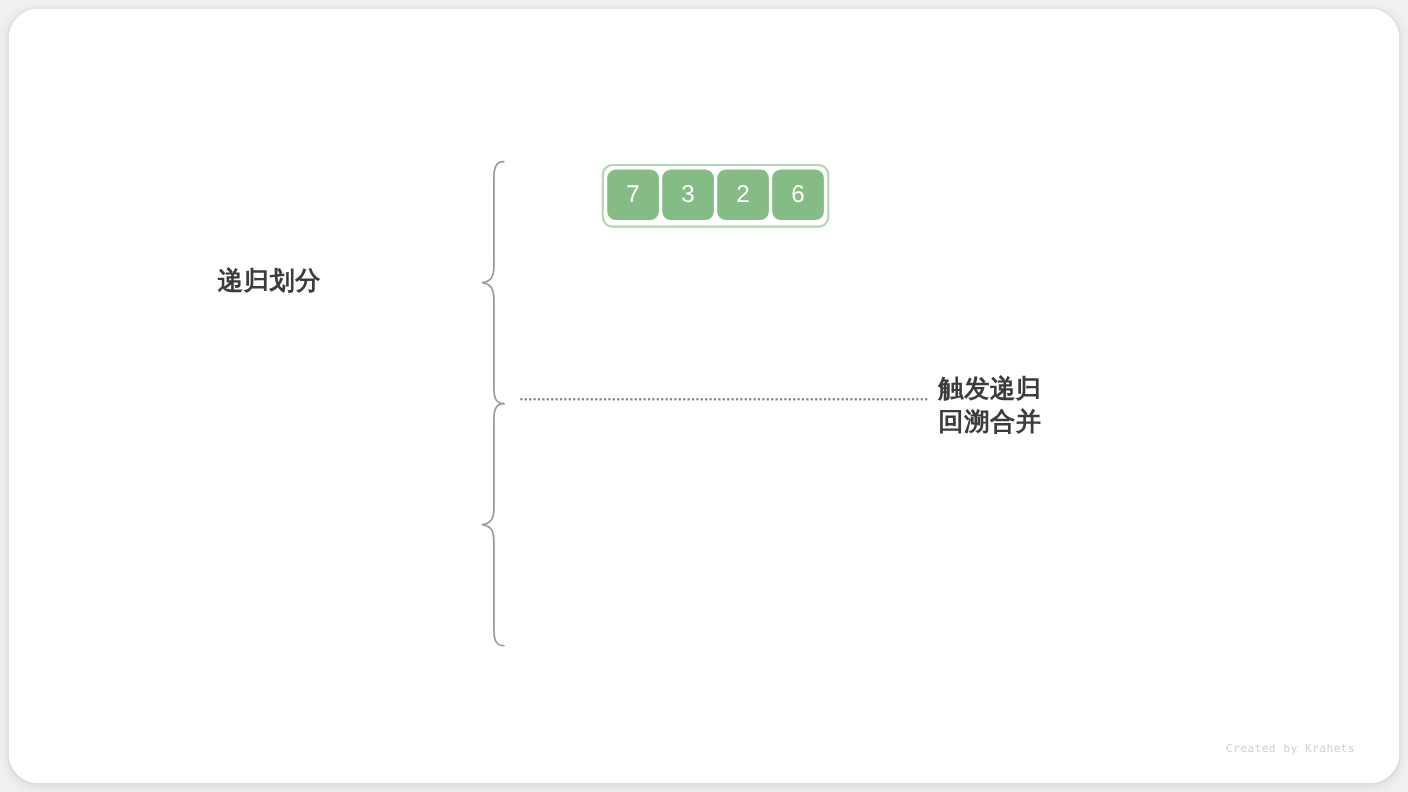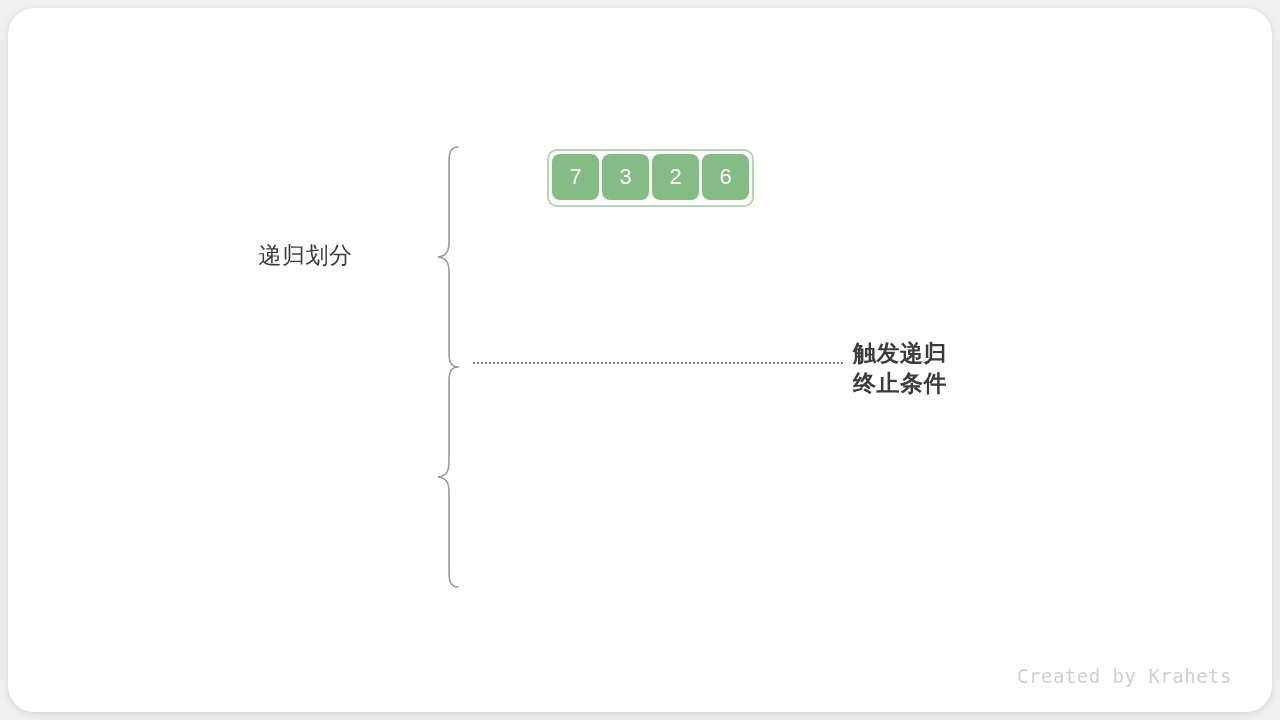--- a/index.html
+++ b/index.html
@@ -23,25 +23,25 @@
     background: #ffffff;
     border-radius: 26px;
     box-shadow: 0 2px 10px rgba(0,0,0,0.10), 0 0 2px rgba(0,0,0,0.06);
     overflow: hidden;
   }
 
   
   .section-label {
     position: absolute;
     font-size: 23px;
-    font-weight: normal;
+    font-weight: bold;
     color: #3c3c3c;
     letter-spacing: 0.5px;
     white-space: nowrap;
-    text-align: center;
+    text-align: left;
     line-height: 1;
   }
   #label-divide { left: 190px; top: 236px; width: 215px; }
   #label-merge  { left: 190px; top: 456px; width: 215px; }
 
   
   .brace {
     position: absolute;
     left: 428px;
     width: 26px;
@@ -106,21 +106,21 @@
     justify-content: center;
     line-height: 1;
   }
 
   
   #watermark {
     position: absolute;
     right: 40px;
     bottom: 25px;
     font-family: "DejaVu Sans Mono", "Liberation Mono", monospace;
-    font-size: 19px;
+    font-size: 10px;
     color: #d0d0d0;
     letter-spacing: 0.5px;
     white-space: nowrap;
   }
 </style>
 </head>
 <body>
 
 <div id="canvas">
 
@@ -148,21 +148,21 @@
                C 10 112, 13 116, 13 126
                L 13 206
                C 13 214, 14 221, 22 221"></path>
     </svg>
   </div>
 
   <div id="divider"></div>
 
   <div id="annotation">
     <div>触发递归</div>
-    <div>终止条件</div>
+    <div>回溯合并</div>
   </div>
 
   <div id="array">
     <div class="cell">7</div>
     <div class="cell">3</div>
     <div class="cell">2</div>
     <div class="cell">6</div>
   </div>
 
   <div id="watermark">Created by Krahets</div>

